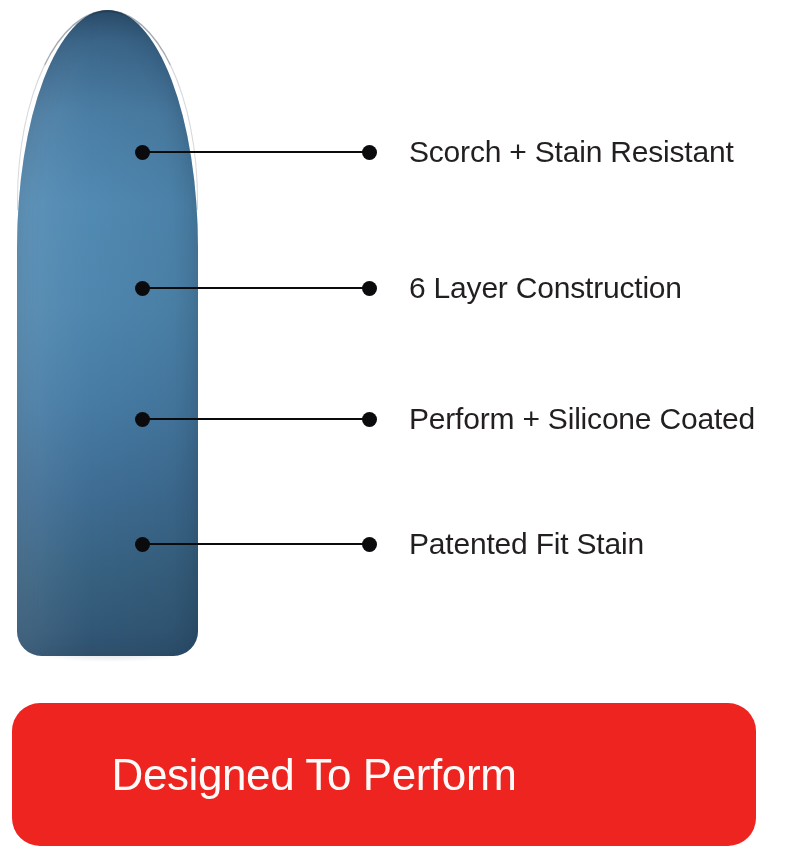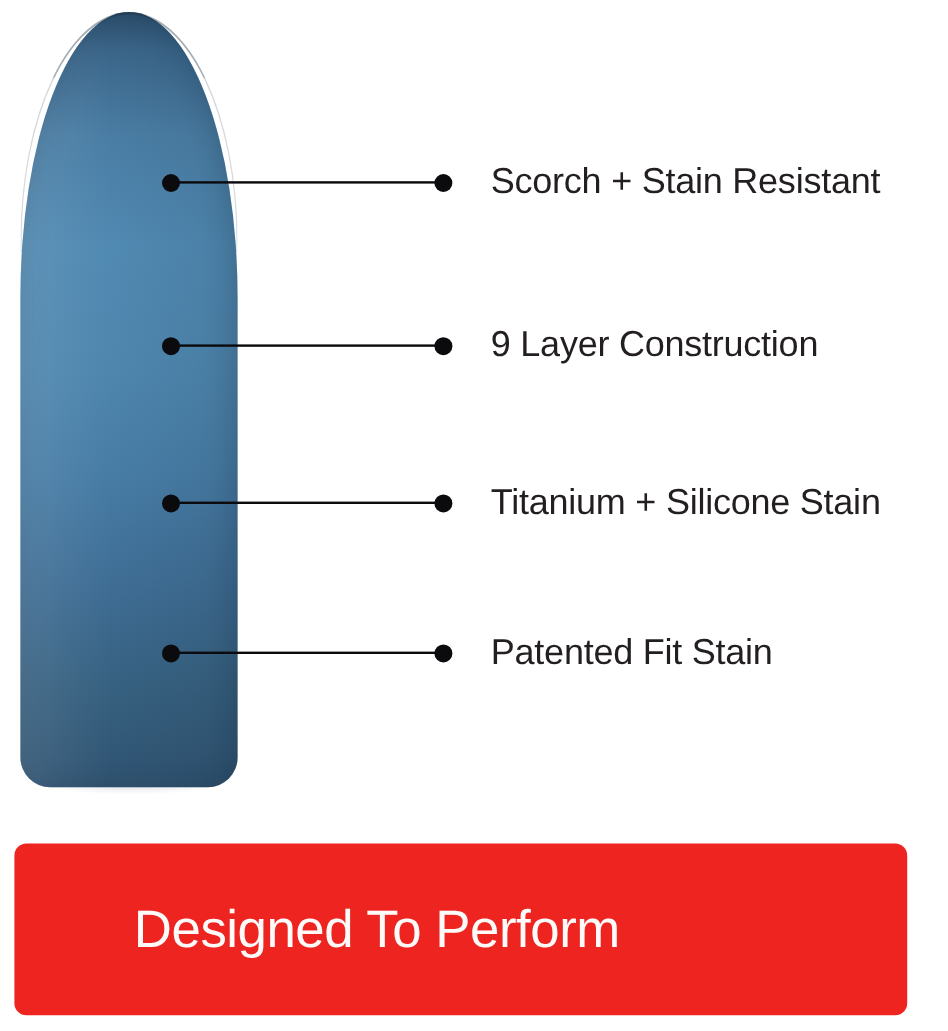--- a/index.html
+++ b/index.html
@@ -141,21 +141,21 @@
   }
 
   
   .banner {
     position: absolute;
     left: 12px;
     top: 703px;
     width: 744px;
     height: 143px;
     background: #ee2420;
-    border-radius: 10px;
+    border-radius: 28px;
     display: flex;
     align-items: center;
     justify-content: center;
   }
   .banner-text {
     color: #fdfbfa;
     font-size: 44px;
     line-height: 44px;
     letter-spacing: -0.4px;
     white-space: nowrap;
@@ -178,28 +178,28 @@
     <span class="dot dot-left"></span>
     <span class="leader-line"></span>
     <span class="dot dot-right"></span>
     <span class="callout-label">Scorch + Stain Resistant</span>
   </div>
 
   <div class="callout" style="top:288px">
     <span class="dot dot-left"></span>
     <span class="leader-line"></span>
     <span class="dot dot-right"></span>
-    <span class="callout-label">9 Layer Construction</span>
+    <span class="callout-label">6 Layer Construction</span>
   </div>
 
   <div class="callout" style="top:419px">
     <span class="dot dot-left"></span>
     <span class="leader-line"></span>
     <span class="dot dot-right"></span>
-    <span class="callout-label">Titanium + Silicone Stain</span>
+    <span class="callout-label">Perform + Silicone Coated</span>
   </div>
 
   <div class="callout" style="top:544px">
     <span class="dot dot-left"></span>
     <span class="leader-line"></span>
     <span class="dot dot-right"></span>
     <span class="callout-label">Patented Fit Stain</span>
   </div>
 
   <div class="banner">

